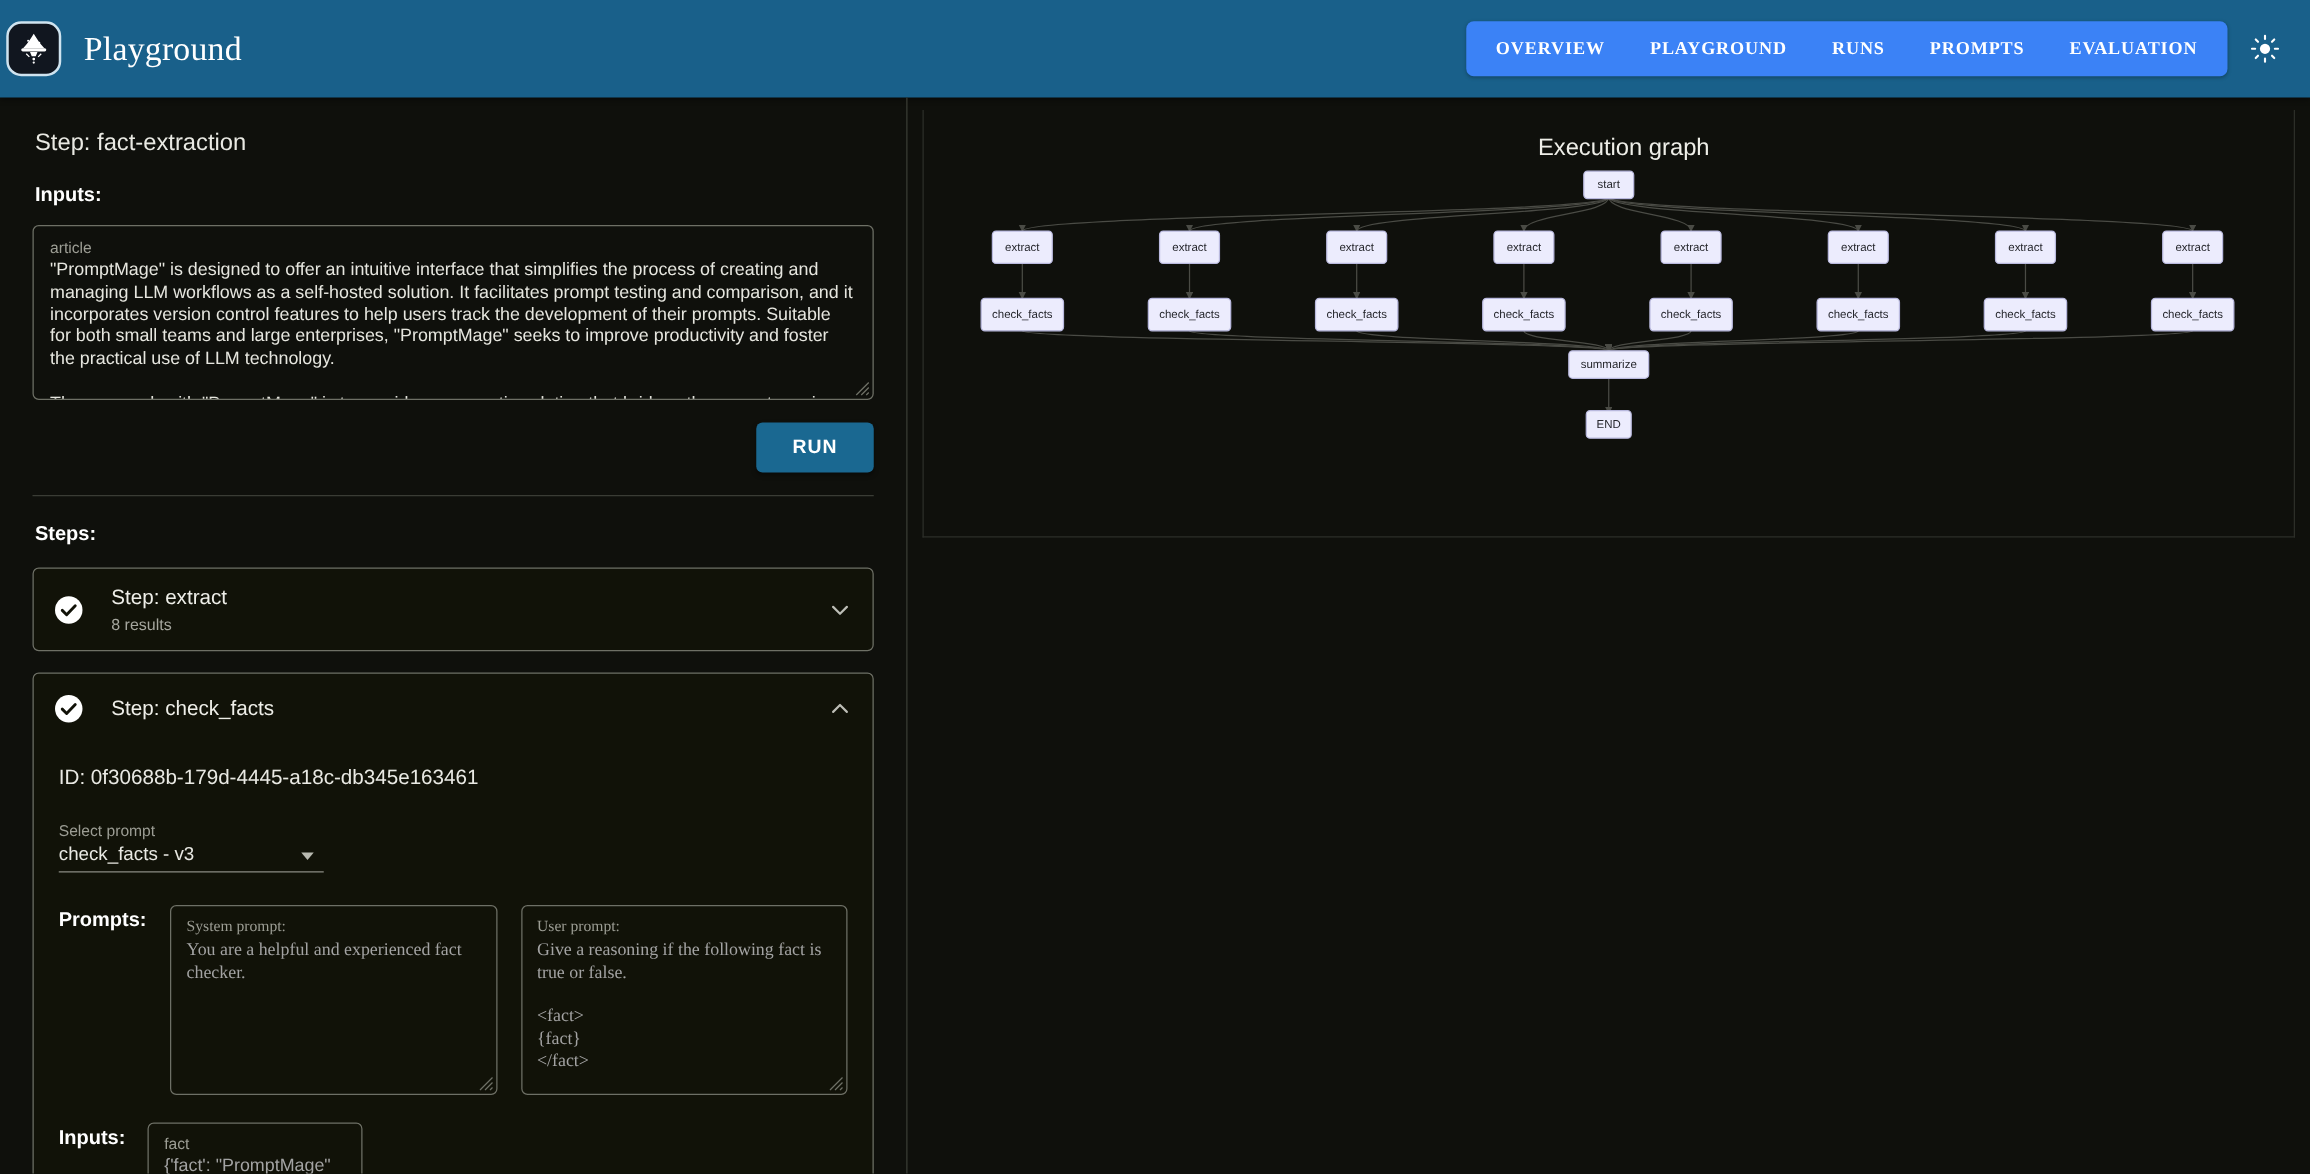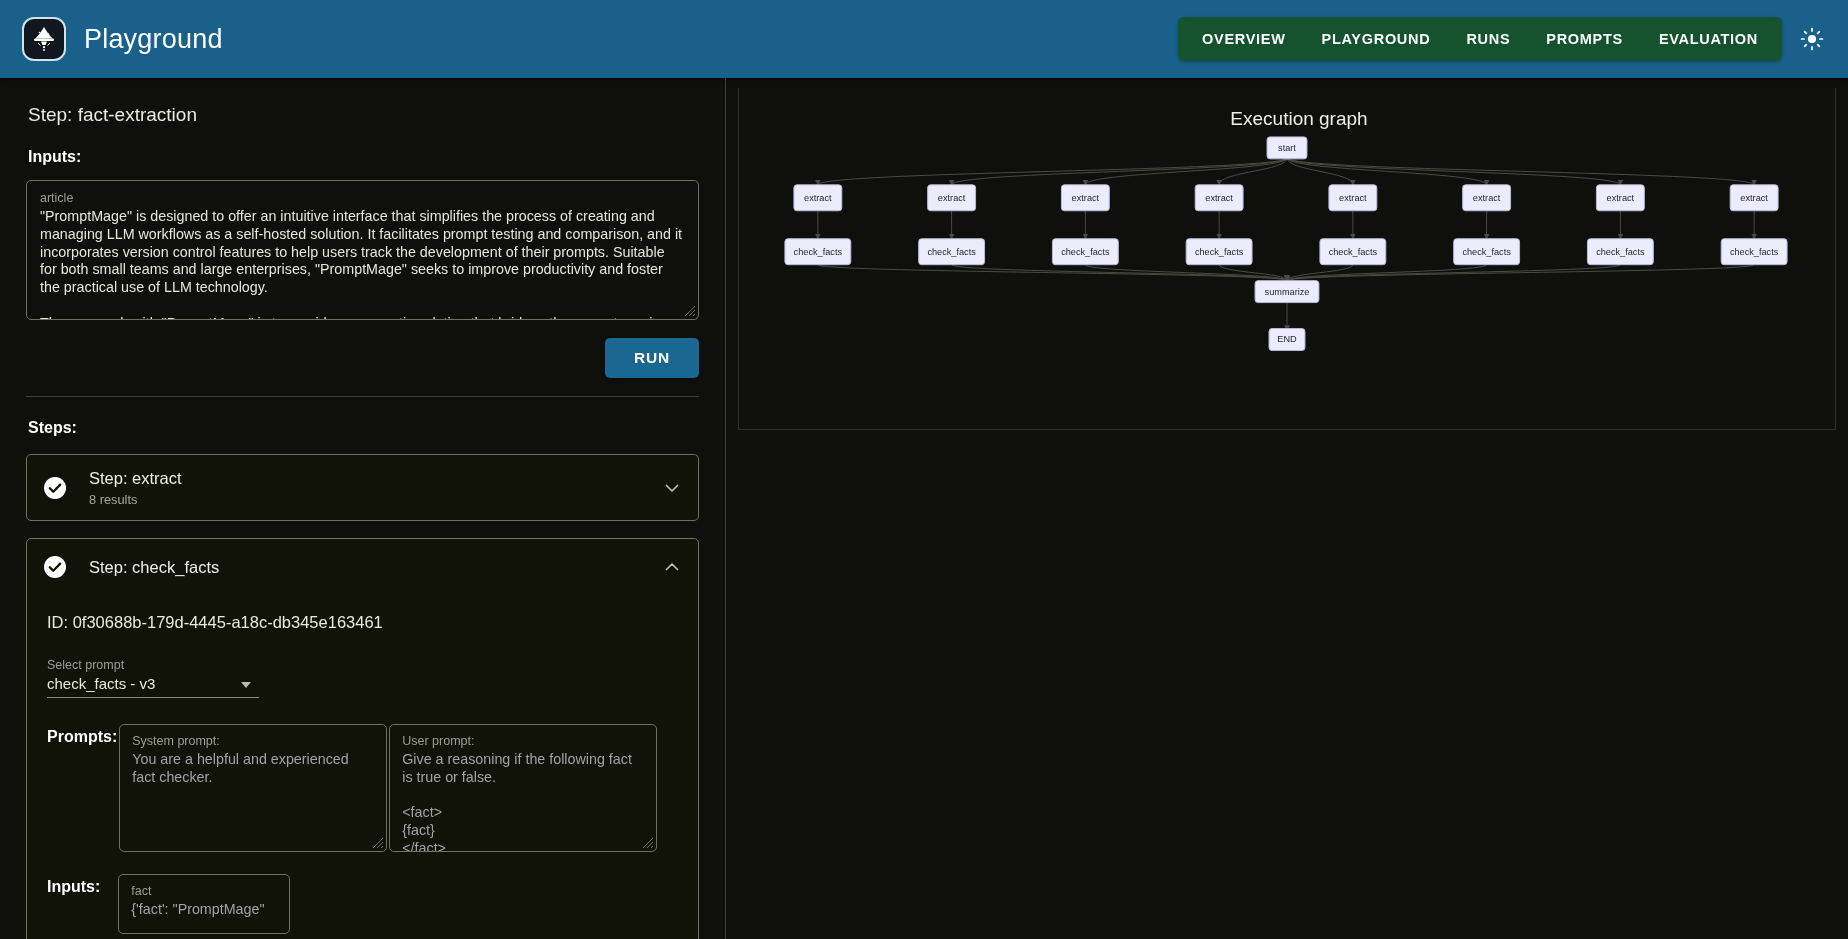--- a/index.html
+++ b/index.html
@@ -10,23 +10,24 @@
     font-family: "Liberation Sans", sans-serif;
     overflow: hidden;
   }
 
   
   .appbar {
     height: 78px;
     background: #19608a;
     display: flex;
     align-items: center;
-    padding: 0 22px;
+    padding: 0 5px;
     position: relative;
     box-shadow: 0 2px 5px rgba(0,0,0,.45);
+    font-family: Liberation Serif, serif;
   }
   .logo-box {
     width: 44px; height: 44px;
     border-radius: 12px;
     background: #11161f;
     border: 2px solid #cfe3ef;
     display: flex; align-items: center; justify-content: center;
     flex: none;
     margin-right: 18px;
   }
@@ -34,21 +35,21 @@
     color: #ffffff;
     font-size: 27px;
     font-weight: 400;
     letter-spacing: .2px;
   }
   .nav-wrap {
     position: absolute;
     right: 66px;
     top: 50%;
     transform: translateY(-50%);
-    background: #14532d;
+    background: #3b82f6;
     border-radius: 6px;
     display: flex;
     align-items: flex-end;
     padding: 0 6px;
     height: 44px;
     box-shadow: 0 1px 3px rgba(0,0,0,.25);
   }
   .nav-item {
     color: #fff;
     font-size: 14.5px;
@@ -202,38 +203,39 @@
     position: absolute;
     right: 8px; bottom: 9px;
     width: 0; height: 0;
     border-left: 5px solid transparent;
     border-right: 5px solid transparent;
     border-top: 6px solid #b8b9b0;
   }
   .prompts-row {
     display: flex;
     align-items: flex-start;
-    gap: 2px;
+    gap: 19px;
     margin-bottom: 22px;
   }
   .prompts-title {
     color: #ffffff;
     font-size: 16px;
     font-weight: bold;
     padding-top: 4px;
     white-space: nowrap;
   }
   .prompt-box {
     border: 1px solid #6e7066;
     border-radius: 5px;
     width: 268px;
-    height: 128px;
+    height: 152px;
     padding: 9px 12px 0 12px;
     position: relative;
     overflow: hidden;
+    font-family: Liberation Serif, serif;
   }
   .prompt-text {
     color: #a3a3a3;
     font-size: 14.3px;
     line-height: 17.8px;
     white-space: pre-wrap;
   }
   .inputs-row {
     display: flex;
     align-items: flex-start;

